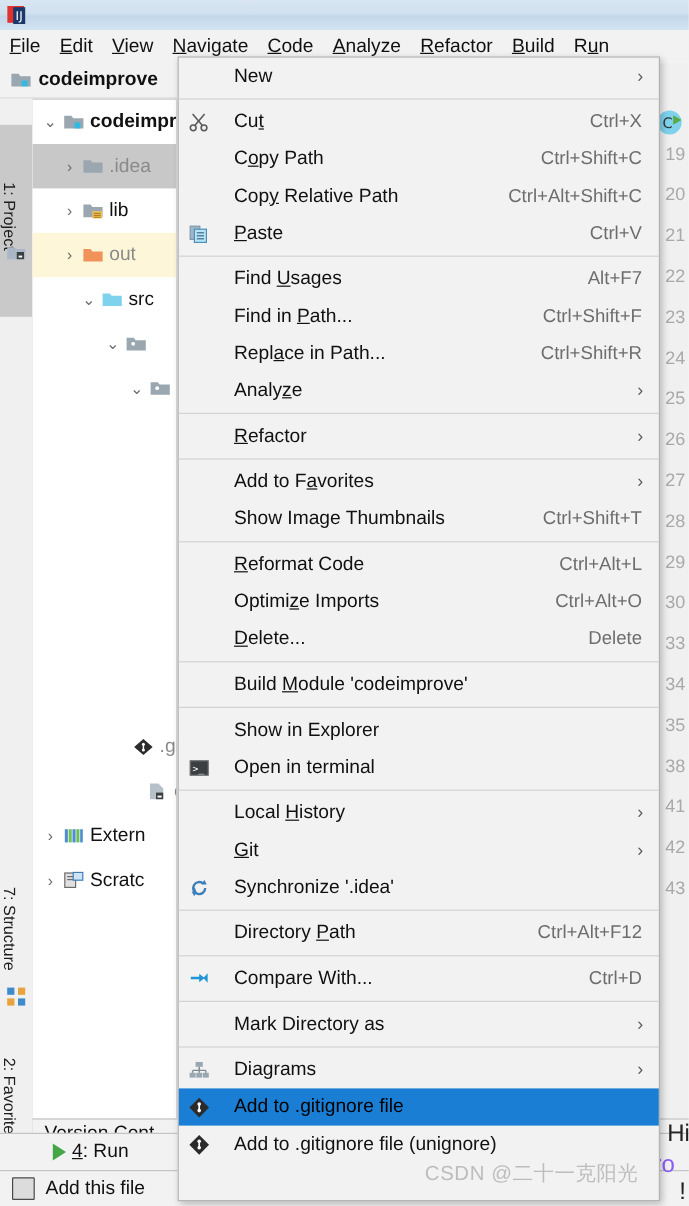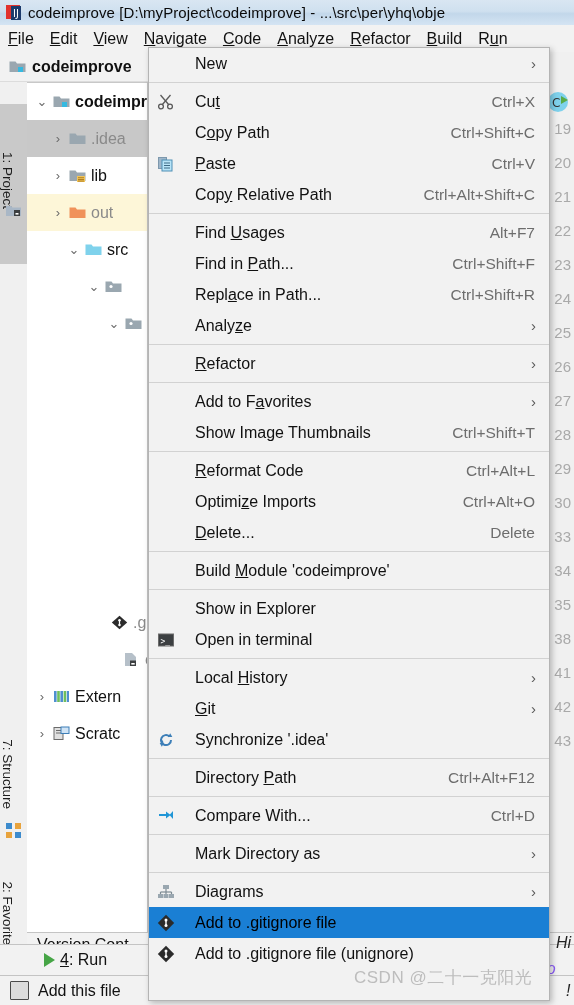--- a/index.html
+++ b/index.html
@@ -139,34 +139,33 @@
   }
   .msep{height:1px;background:#d2d2d2;margin:3px 0;}
   .u{text-decoration:underline;}
 
   
   #watermark{
     position:absolute;left:354px;top:966px;font-size:17px;color:#bdbdbd;
     white-space:nowrap;z-index:60;letter-spacing:.5px;
   }
   
-  .edge-txt{position:absolute;font-size:16px;color:#333;white-space:nowrap;font-style:italic;}
+  .edge-txt{position:absolute;font-size:20px;color:#333;white-space:nowrap;}
 </style>
 </head>
 <body>
 
 <div id="titlebar">
   <span class="tb-icon">
     <svg width="16" height="16" viewBox="0 0 16 16">
       <rect x="0" y="0" width="14" height="14" fill="#e1322d"></rect>
       <rect x="5" y="1" width="10" height="14" fill="#1b3a6b"></rect>
       <text x="7" y="12" font-size="10" fill="#ffffff" font-family="DejaVu Sans, sans-serif">IJ</text>
     </svg>
   </span>
-  <span class="tb-title">codeimprove [D:\myProject\codeimprove] - ...\src\per\yhq\obje</span>
 </div>
 
 <div id="menubar">
   <span class="mb-item"><u>F</u>ile</span>
   <span class="mb-item"><u>E</u>dit</span>
   <span class="mb-item"><u>V</u>iew</span>
   <span class="mb-item"><u>N</u>avigate</span>
   <span class="mb-item"><u>C</u>ode</span>
   <span class="mb-item"><u>A</u>nalyze</span>
   <span class="mb-item"><u>R</u>efactor</span>
@@ -432,36 +431,36 @@
     <span class="mi-acc">Ctrl+X</span>
   </div>
 
 
   <div class="mi">
     <span class="mi-label">C<u class="u">o</u>py Path</span>
     <span class="mi-acc">Ctrl+Shift+C</span>
   </div>
 
   <div class="mi">
+    <span class="mi-label">Cop<u class="u">y</u> Relative Path</span>
+    <span class="mi-acc">Ctrl+Alt+Shift+C</span>
+  </div>
+
+  <div class="mi">
     <span class="mi-ico">
       <svg width="18" height="18" viewBox="0 0 18 18">
         <rect x="1.5" y="2.5" width="8" height="11" fill="#9fb6c9" stroke="#7d98ad" stroke-width="1"></rect>
         <rect x="5" y="5" width="10" height="11" fill="#b8e4f7" stroke="#4f8fb5" stroke-width="1"></rect>
         <rect x="7" y="7.5" width="6" height="1" fill="#3d6a85"></rect>
         <rect x="7" y="10" width="6" height="1" fill="#3d6a85"></rect>
         <rect x="7" y="12.5" width="6" height="1" fill="#3d6a85"></rect>
       </svg>
     </span>
     <span class="mi-label"><u class="u">P</u>aste</span>
     <span class="mi-acc">Ctrl+V</span>
-  </div>
-
-  <div class="mi">
-    <span class="mi-label">Cop<u class="u">y</u> Relative Path</span>
-    <span class="mi-acc">Ctrl+Alt+Shift+C</span>
   </div>
   <div class="msep"></div>
 
   <div class="mi">
     <span class="mi-label">Find <u class="u">U</u>sages</span>
     <span class="mi-acc">Alt+F7</span>
   </div>
 
   <div class="mi">
     <span class="mi-label">Find in <u class="u">P</u>ath...</span>

